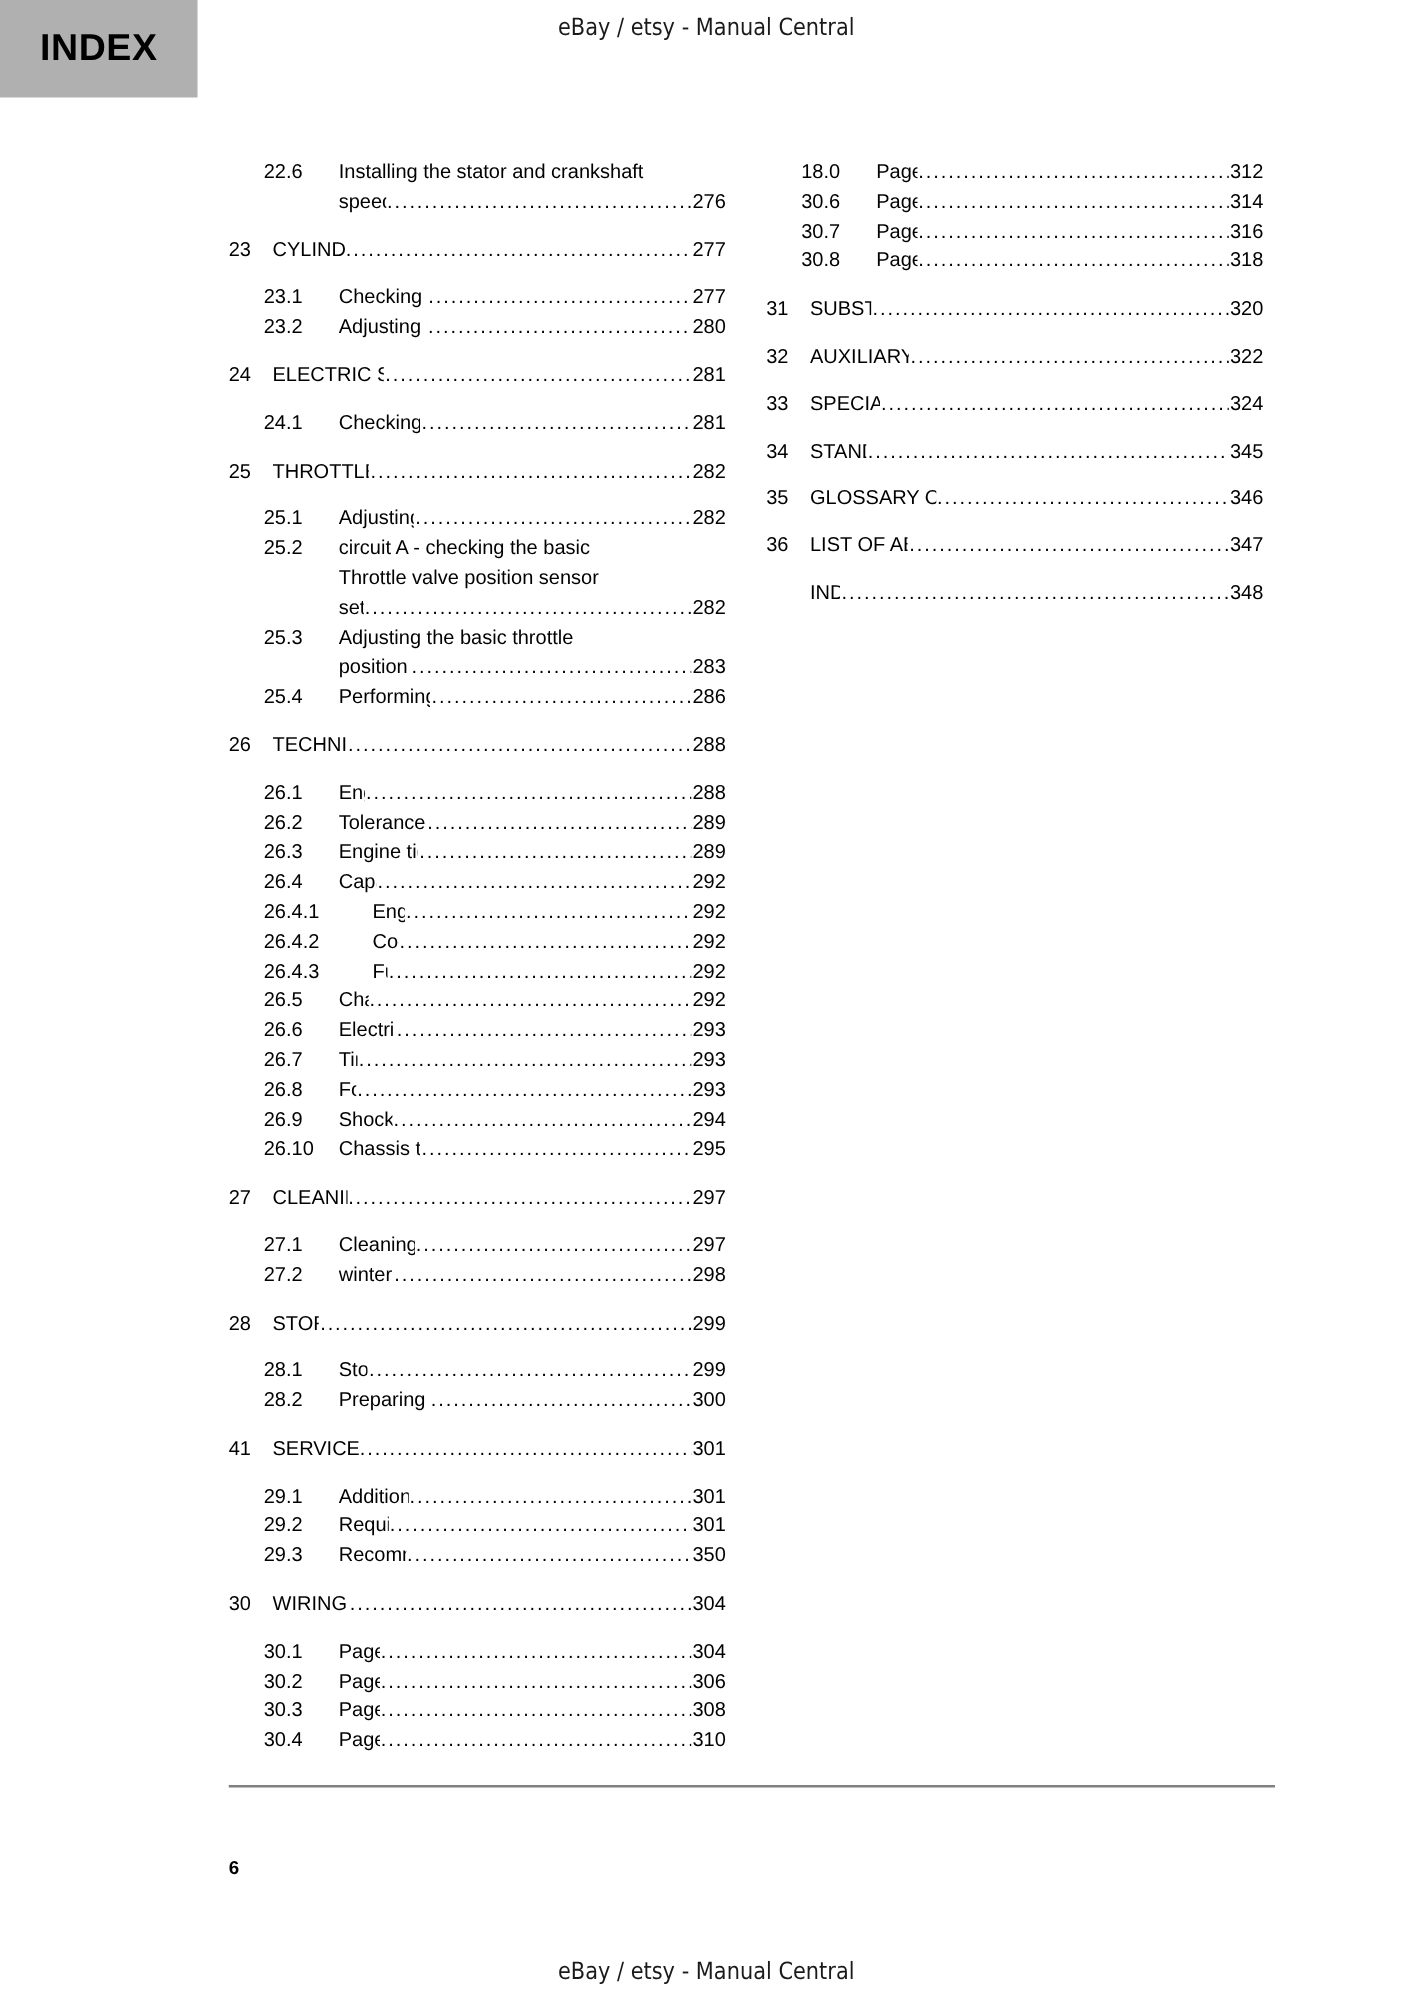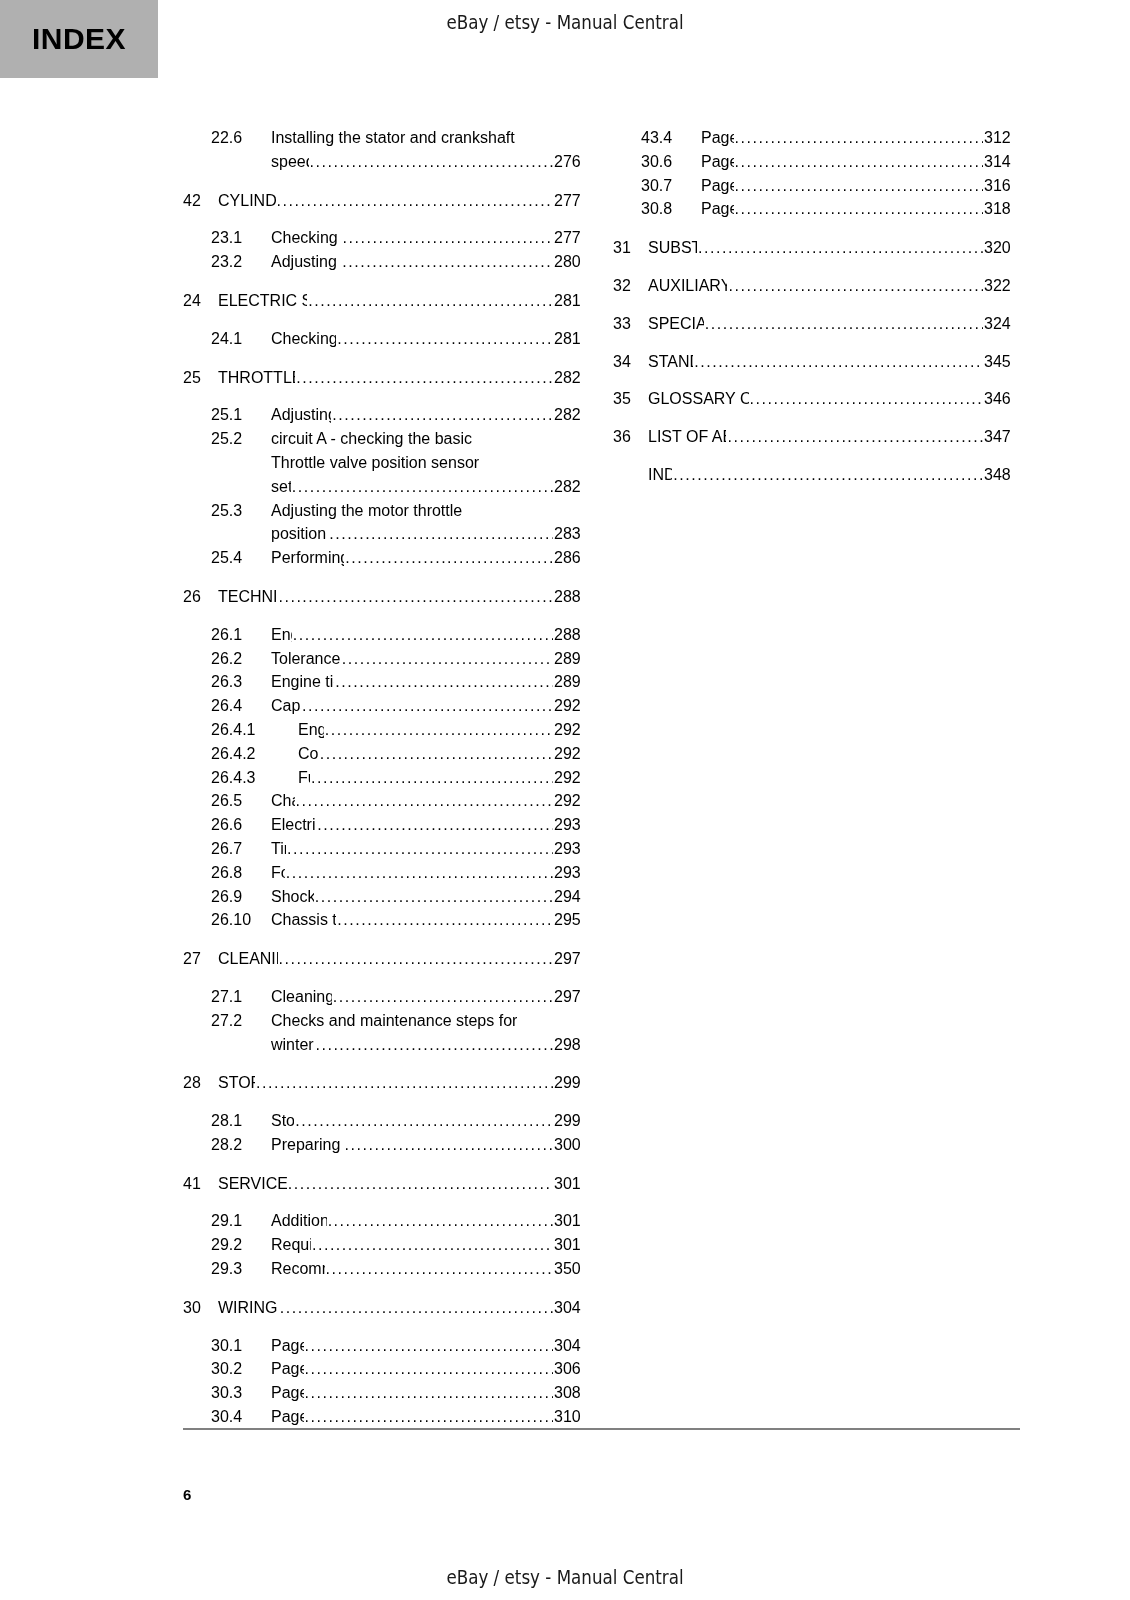--- a/index.html
+++ b/index.html
@@ -163,21 +163,21 @@
             <span class="page">&nbsp;</span>
           </div>
           <div class="line">
             <span class="title">speed sensor</span>
             <span class="leader"></span>
             <span class="page">276</span>
           </div>
         </div>
       </div>
       <div class="entry chapter">
-        <div class="num">42</div>
+        <div class="num">23</div>
         <div class="body">
           <div class="line">
             <span class="title">CYLINDER HEAD</span>
             <span class="leader"></span>
             <span class="page">277</span>
           </div>
         </div>
       </div>
       <div class="entry sub">
         <div class="num">23.1</div>
@@ -254,21 +254,21 @@
             <span class="title">setting</span>
             <span class="leader"></span>
             <span class="page">282</span>
           </div>
         </div>
       </div>
       <div class="entry sub">
         <div class="num">25.3</div>
         <div class="body">
           <div class="line nolead">
-            <span class="title">Adjusting the motor throttle</span>
+            <span class="title">Adjusting the basic throttle</span>
             <span class="page">&nbsp;</span>
           </div>
           <div class="line">
             <span class="title">position sensor setting</span>
             <span class="leader"></span>
             <span class="page">283</span>
           </div>
         </div>
       </div>
       <div class="entry sub">
@@ -437,24 +437,20 @@
           <div class="line">
             <span class="title">Cleaning the motorcycle</span>
             <span class="leader"></span>
             <span class="page">297</span>
           </div>
         </div>
       </div>
       <div class="entry sub">
         <div class="num">27.2</div>
         <div class="body">
-          <div class="line nolead">
-            <span class="title">Checks and maintenance steps for</span>
-            <span class="page">&nbsp;</span>
-          </div>
           <div class="line">
             <span class="title">winter operation</span>
             <span class="leader"></span>
             <span class="page">298</span>
           </div>
         </div>
       </div>
       <div class="entry chapter">
         <div class="num">28</div>
         <div class="body">
@@ -571,21 +567,21 @@
           <div class="line">
             <span class="title">Page 4 of 8</span>
             <span class="leader"></span>
             <span class="page">310</span>
           </div>
         </div>
       </div>
     </div>
   <div class="col" id="col-right">
       <div class="entry sub">
-        <div class="num">43.4</div>
+        <div class="num">18.0</div>
         <div class="body">
           <div class="line">
             <span class="title">Page 5 of 8</span>
             <span class="leader"></span>
             <span class="page">312</span>
           </div>
         </div>
       </div>
       <div class="entry sub">
         <div class="num">30.6</div>

